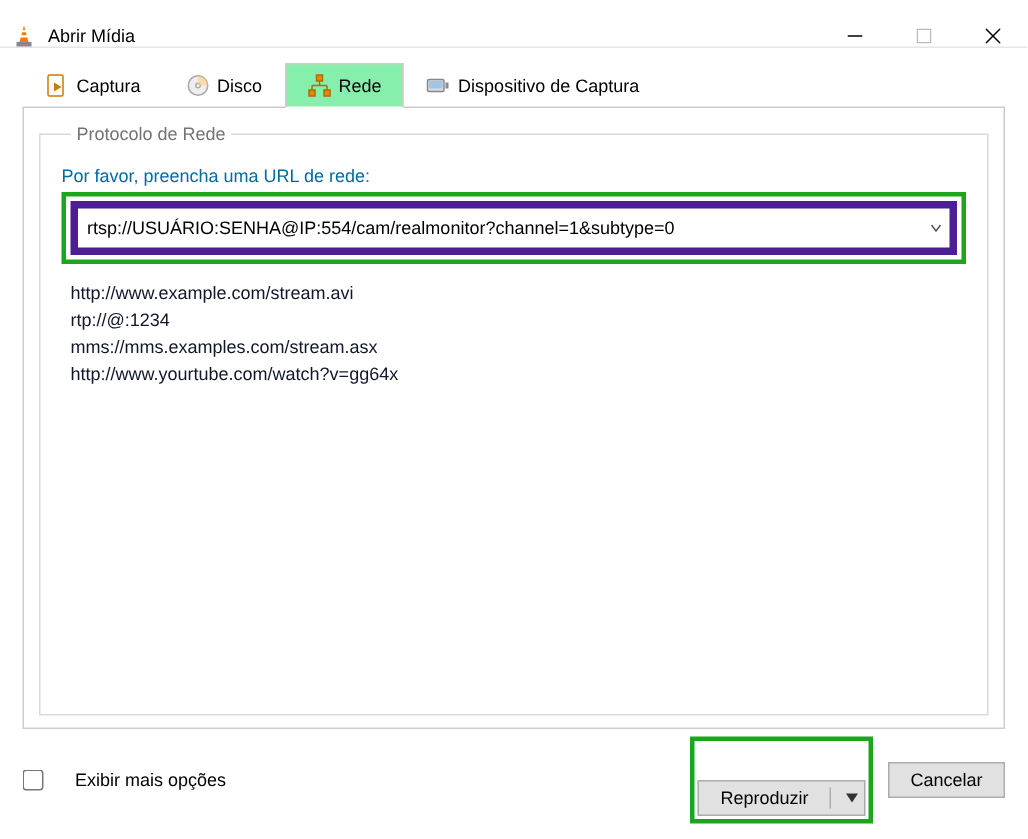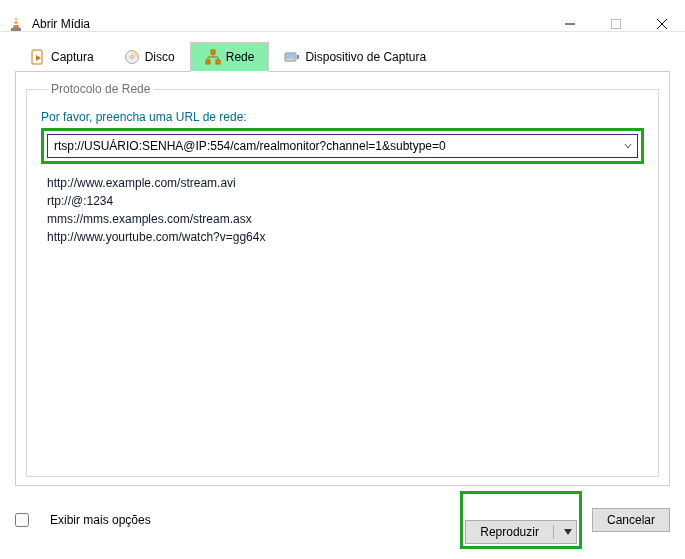--- a/index.html
+++ b/index.html
@@ -13,21 +13,21 @@
     .body-area { padding: 10px 15px 0 15px; }
     .tabs { display: flex; position: relative; margin-bottom: -1px; z-index: 2; }
     .tab { display: flex; align-items: center; gap: 5px; padding: 6px 14px; border: 1px solid transparent; color: #000; background: transparent; cursor: default; }
     .tab.active { background: #86efac; border: 1px solid #ccc; border-bottom: 1px solid #fff; }
     .tab-icon { width: 16px; height: 16px; }
     .panel { border: 1px solid #ccc; padding: 10px; background: #fff; height: 415px; position: relative; z-index: 1; }
     .fieldset { border: 1px solid #d9d9d9; padding: 14px 14px 14px 14px; margin: 0; height: 395px; }
     .legend { color: #737373; font-size: 12px; padding: 0 4px; margin-left: 6px; }
     .prompt { color: #0369a1; margin-bottom: 4px; }
     .highlight-input { border: 3px solid #1ea51e; padding: 3px; }
-    .url-combo { display: flex; align-items: center; border: 1px solid #4c1d95; background: #fff; height: 24px; }
+    .url-combo { display: flex; align-items: center; border: 5px solid #4c1d95; background: #fff; height: 36px; }
     .url-input { flex: 1; border: 0; outline: none; padding: 0 6px; font-size: 12px; height: 22px; }
     .url-drop { width: 18px; display: flex; align-items: center; justify-content: center; color: #555; }
     .examples { margin: 10px 0 0 6px; color: #0f172a; font-size: 12px; line-height: 1.5; }
     .bottom-row { position: absolute; left: 15px; right: 15px; bottom: 10px; display: flex; align-items: center; justify-content: space-between; }
     .chk { display: flex; align-items: flex-start; gap: 21px; color: #000; }
     .chk input { width: 14px; height: 14px; margin: 0; }
     .btn-row { display: flex; align-items: center; gap: 10px; }
     .btn { height: 24px; padding: 0 14px; background: #e1e1e1; border: 1px solid #adadad; display: flex; align-items: center; gap: 6px; font-size: 12px; }
     .btn.split { padding-right: 4px; margin-top: 24px; }
     .btn.split .divider { width: 1px; height: 14px; background: #adadad; margin: 0 4px 0 8px; }

